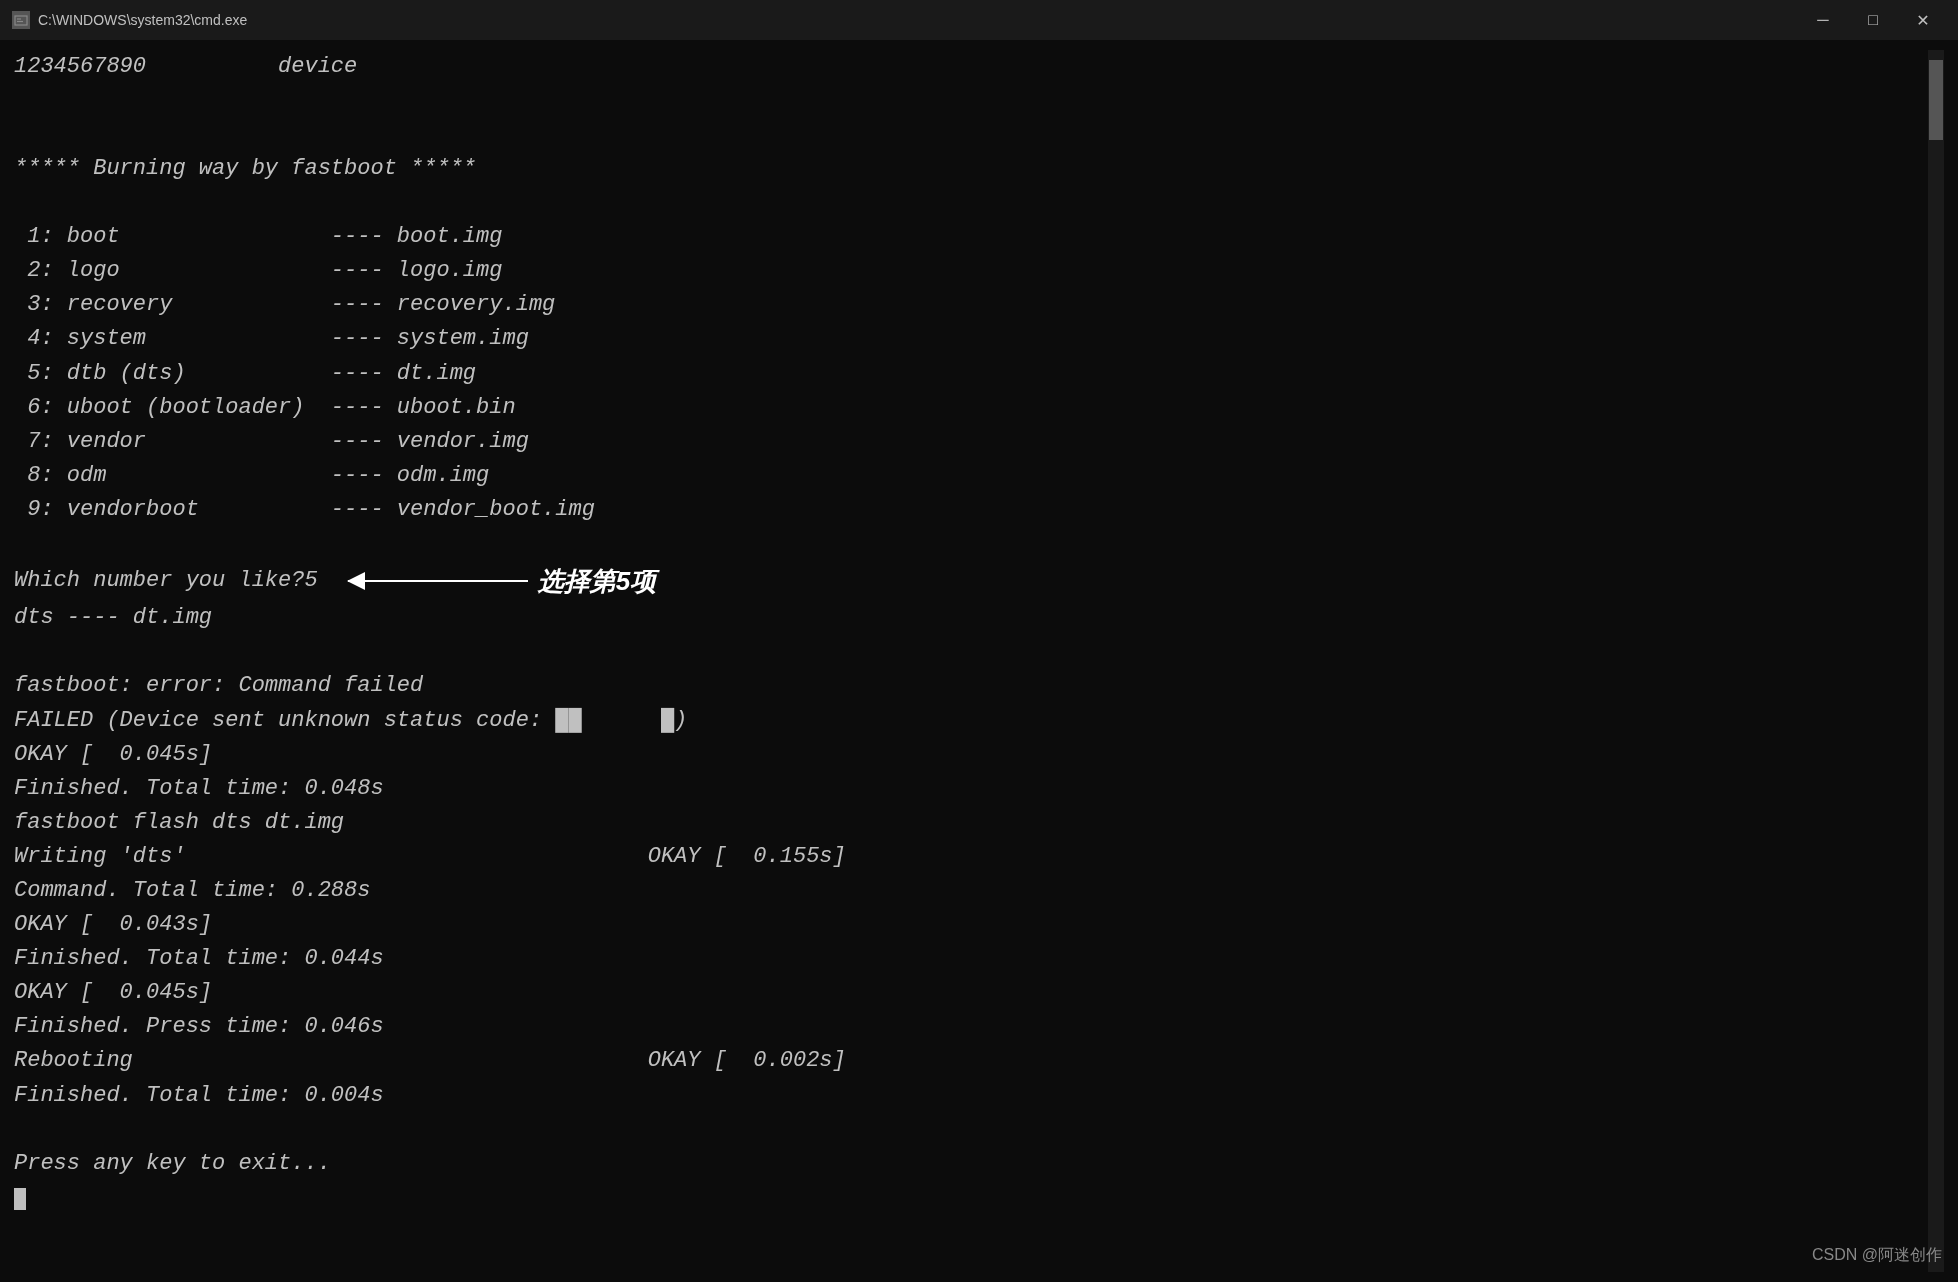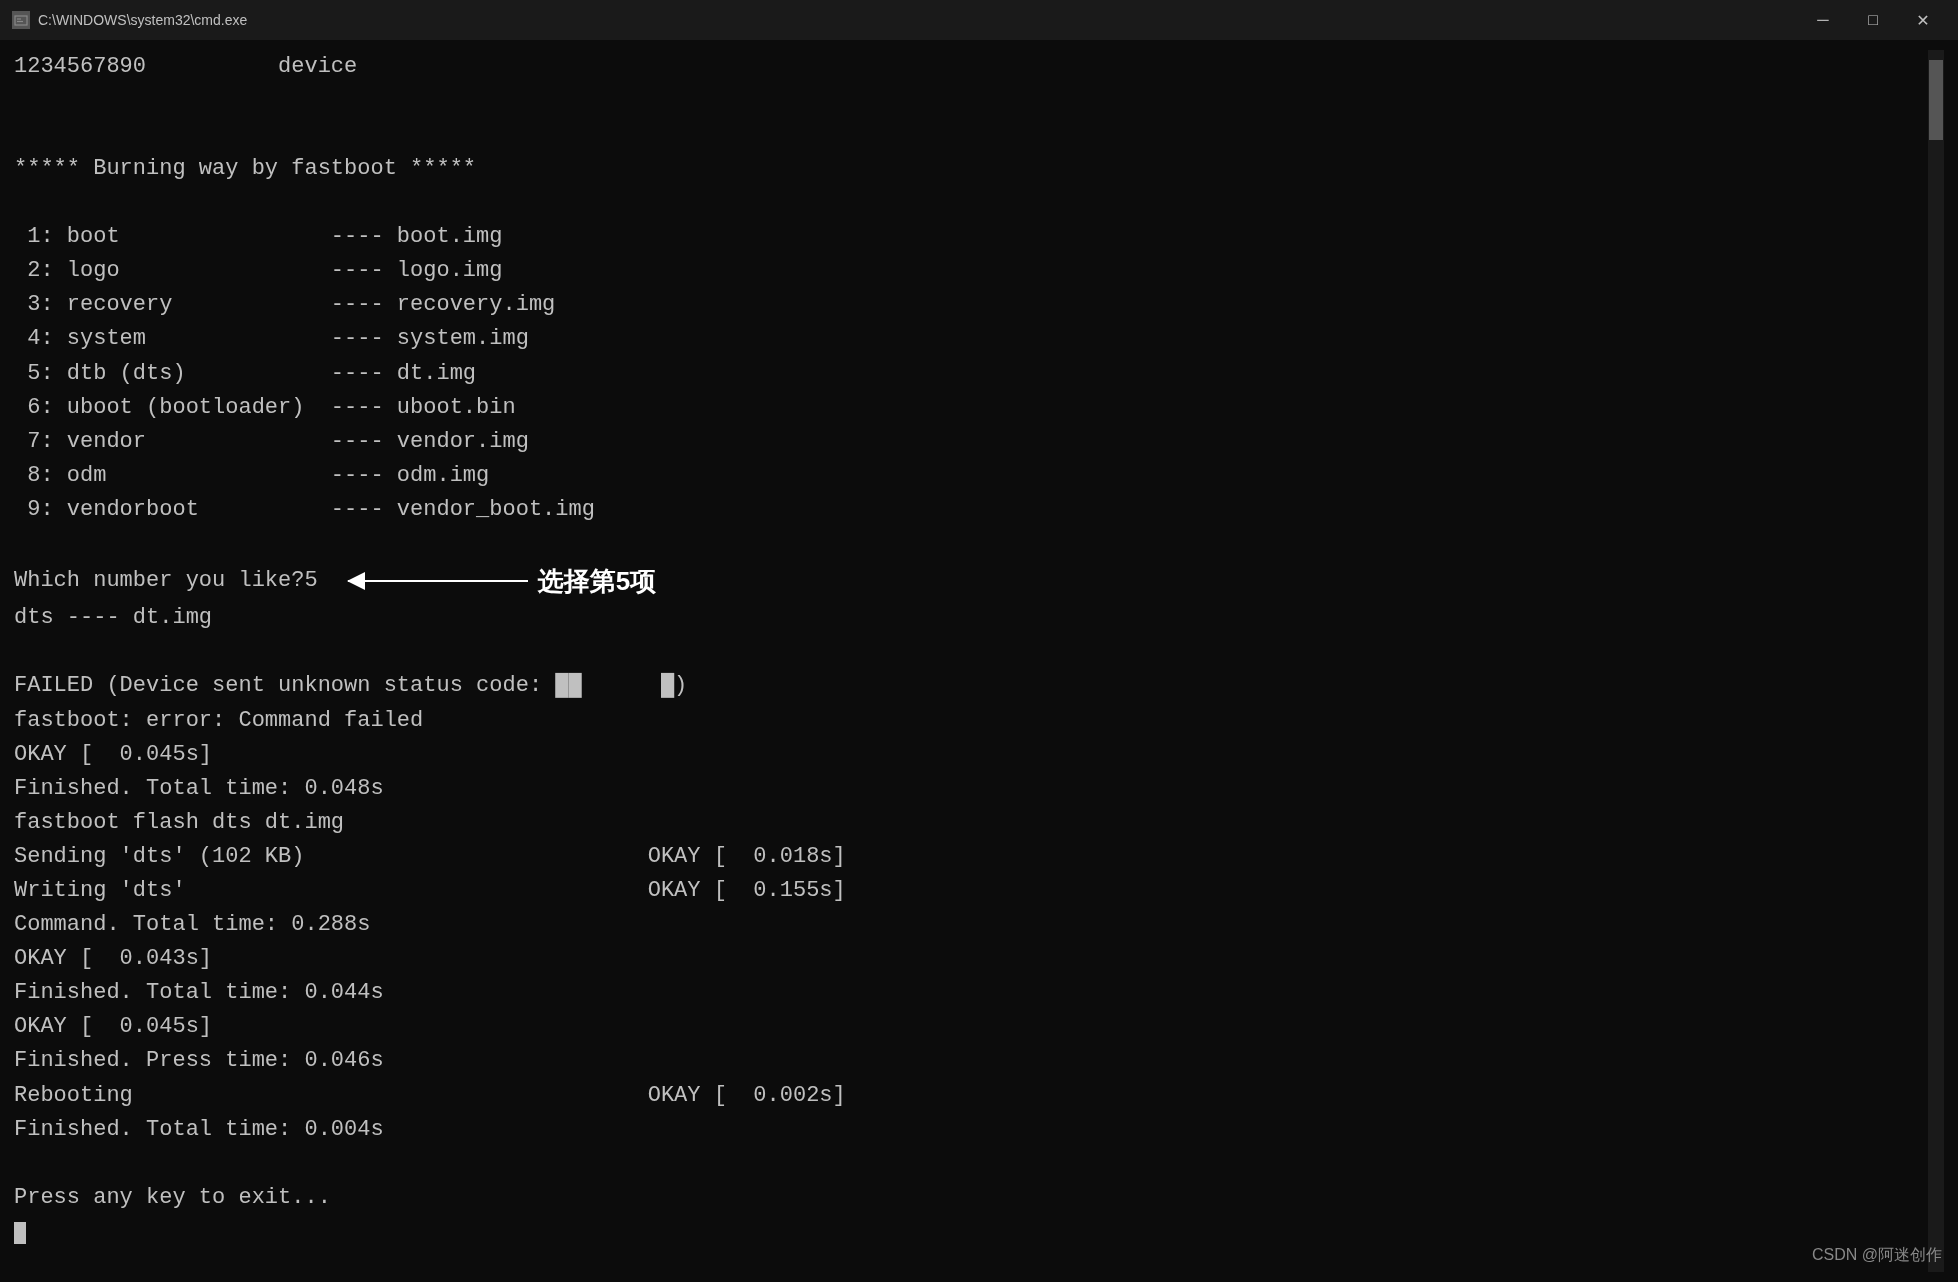--- a/index.html
+++ b/index.html
@@ -99,20 +99,21 @@
       top: 10px;
       left: 1px;
     }
 
     .line {
       color: #c0c0c0;
       font-size: 22px;
       line-height: 1.55;
       white-space: pre;
       font-family: 'Courier New', Courier, monospace;
+      font-style: italic;
     }
 
     .line-empty {
       height: 34px;
     }
 
     .chinese-text {
       color: #ffffff;
       font-size: 26px;
       font-family: 'Microsoft YaHei', '微软雅黑', SimHei, Arial, sans-serif;
@@ -175,26 +176,25 @@
         <div class="line"> 4: system              ---- system.img</div>
         <div class="line"> 5: dtb (dts)           ---- dt.img</div>
         <div class="line"> 6: uboot (bootloader)  ---- uboot.bin</div>
         <div class="line"> 7: vendor              ---- vendor.img</div>
         <div class="line"> 8: odm                 ---- odm.img</div>
         <div class="line"> 9: vendorboot          ---- vendor_boot.img</div>
         <div class="line-empty"></div>
         <div class="line" style="display: flex; align-items: center;"><span>Which number you like?5</span><span style="display: inline-flex; align-items: center; margin-left: 30px; vertical-align: middle;"><span style="display: inline-block; width: 180px; height: 2px; background: rgb(255, 255, 255); vertical-align: middle; position: relative;"><span style="display: inline-block; position: absolute; left: -1px; top: -8px; width: 0px; height: 0px; border-top: 9px solid transparent; border-bottom: 9px solid transparent; border-right: 18px solid rgb(255, 255, 255);"></span></span><span class="chinese-text">选择第5项</span></span></div>
         <div class="line">dts ---- dt.img</div>
         <div class="line-empty"></div>
+        <div class="line">fastboot: error: Command failed</div>
         <div class="line">FAILED (Device sent unknown status code: ██      █)</div>
-        <div class="line">fastboot: error: Command failed</div>
         <div class="line">OKAY [  0.045s]</div>
         <div class="line">Finished. Total time: 0.048s</div>
         <div class="line">fastboot flash dts dt.img</div>
-        <div class="line">Sending 'dts' (102 KB)                          OKAY [  0.018s]</div>
         <div class="line">Writing 'dts'                                   OKAY [  0.155s]</div>
         <div class="line">Command. Total time: 0.288s</div>
         <div class="line">OKAY [  0.043s]</div>
         <div class="line">Finished. Total time: 0.044s</div>
         <div class="line">OKAY [  0.045s]</div>
         <div class="line">Finished. Press time: 0.046s</div>
         <div class="line">Rebooting                                       OKAY [  0.002s]</div>
         <div class="line">Finished. Total time: 0.004s</div>
         <div class="line-empty"></div>
         <div class="line">Press any key to exit...</div>

